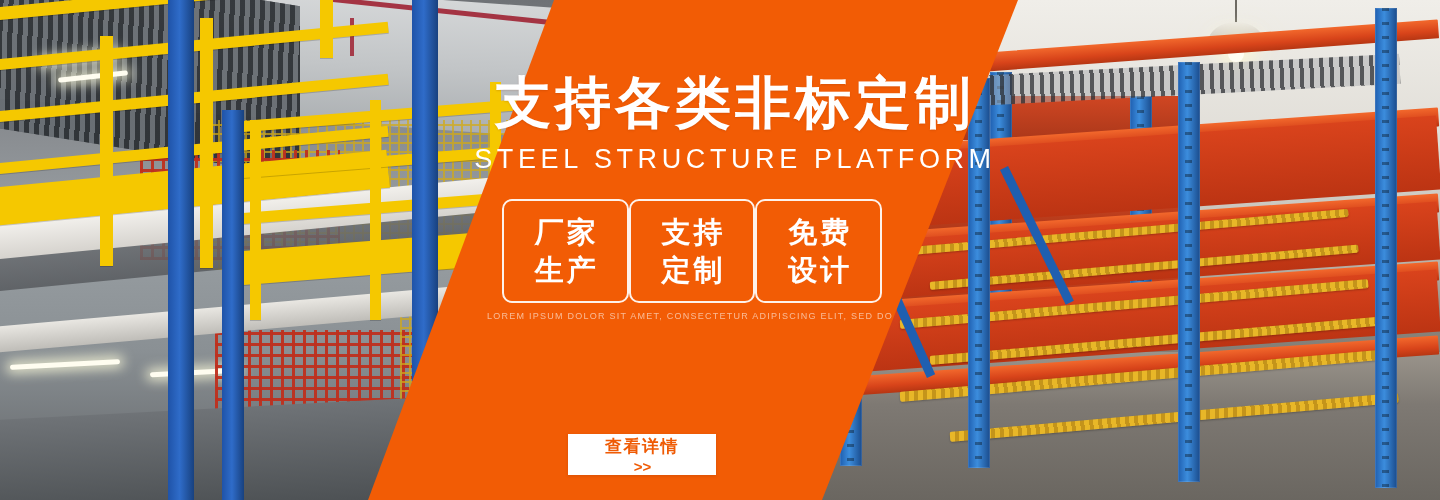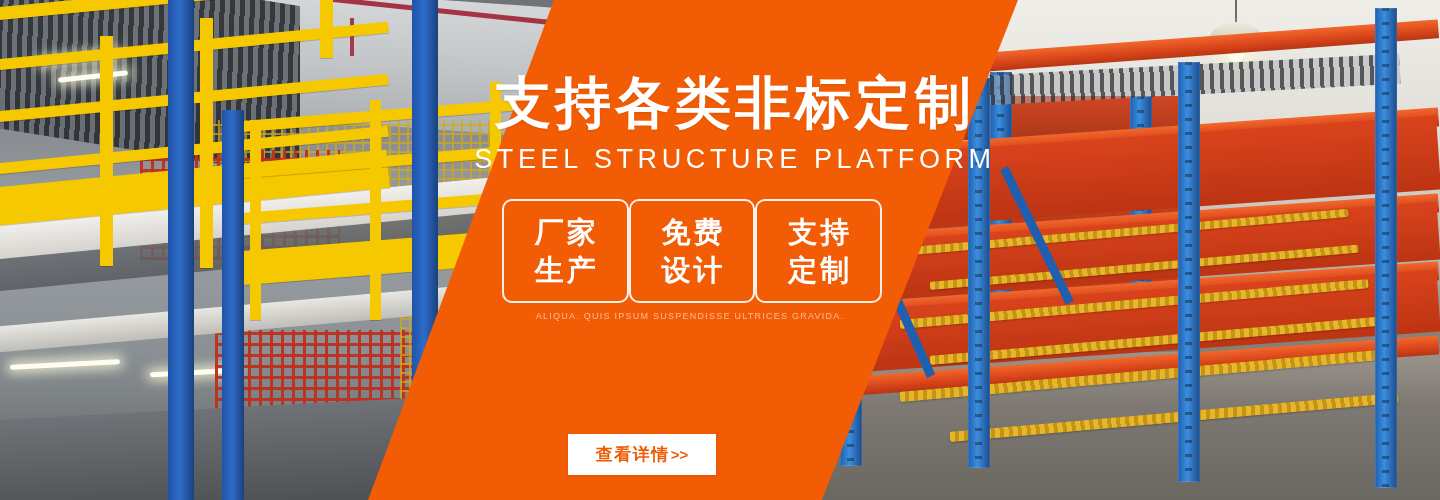--- a/index.html
+++ b/index.html
@@ -249,20 +249,21 @@
     display: flex;
     align-items: center;
     justify-content: center;
     color: #ef5b05;
     font-size: 17px;
     font-weight: 700;
     letter-spacing: 1.5px;
     cursor: pointer;
     user-select: none;
     box-shadow: 0 1px 3px rgba(110,35,0,.18);
+    flex-direction: column;
   }
   .cta .arrows { font-size: 15px; letter-spacing: 0px; margin-left: 1px; }
 </style>
 </head>
 <body>
 
 <div class="banner">
 
   <div class="photo-left">
     <div class="pl-ceiling"></div>
@@ -357,31 +358,31 @@
     <div class="headline">支持各类非标定制</div>
 
     <div class="subhead">STEEL STRUCTURE PLATFORM</div>
 
     <div class="badges">
       <div class="badge">
         <span>厂家</span>
         <span>生产</span>
       </div>
       <div class="badge">
+        <span>支持</span>
+        <span>定制</span>
+      </div>
+      <div class="badge">
         <span>免费</span>
         <span>设计</span>
       </div>
-      <div class="badge">
-        <span>支持</span>
-        <span>定制</span>
-      </div>
     </div>
 
     <div class="lorem">
-      <div>ALIQUA. QUIS IPSUM SUSPENDISSE ULTRICES GRAVIDA.</div>
+      <div>LOREM IPSUM DOLOR SIT AMET, CONSECTETUR ADIPISCING ELIT, SED DO</div>
     </div>
 
     <div class="cta">
       <span>查看详情</span>
         <span class="arrows">&gt;&gt;</span>
     </div>
 
   </div>
 </div>
 

